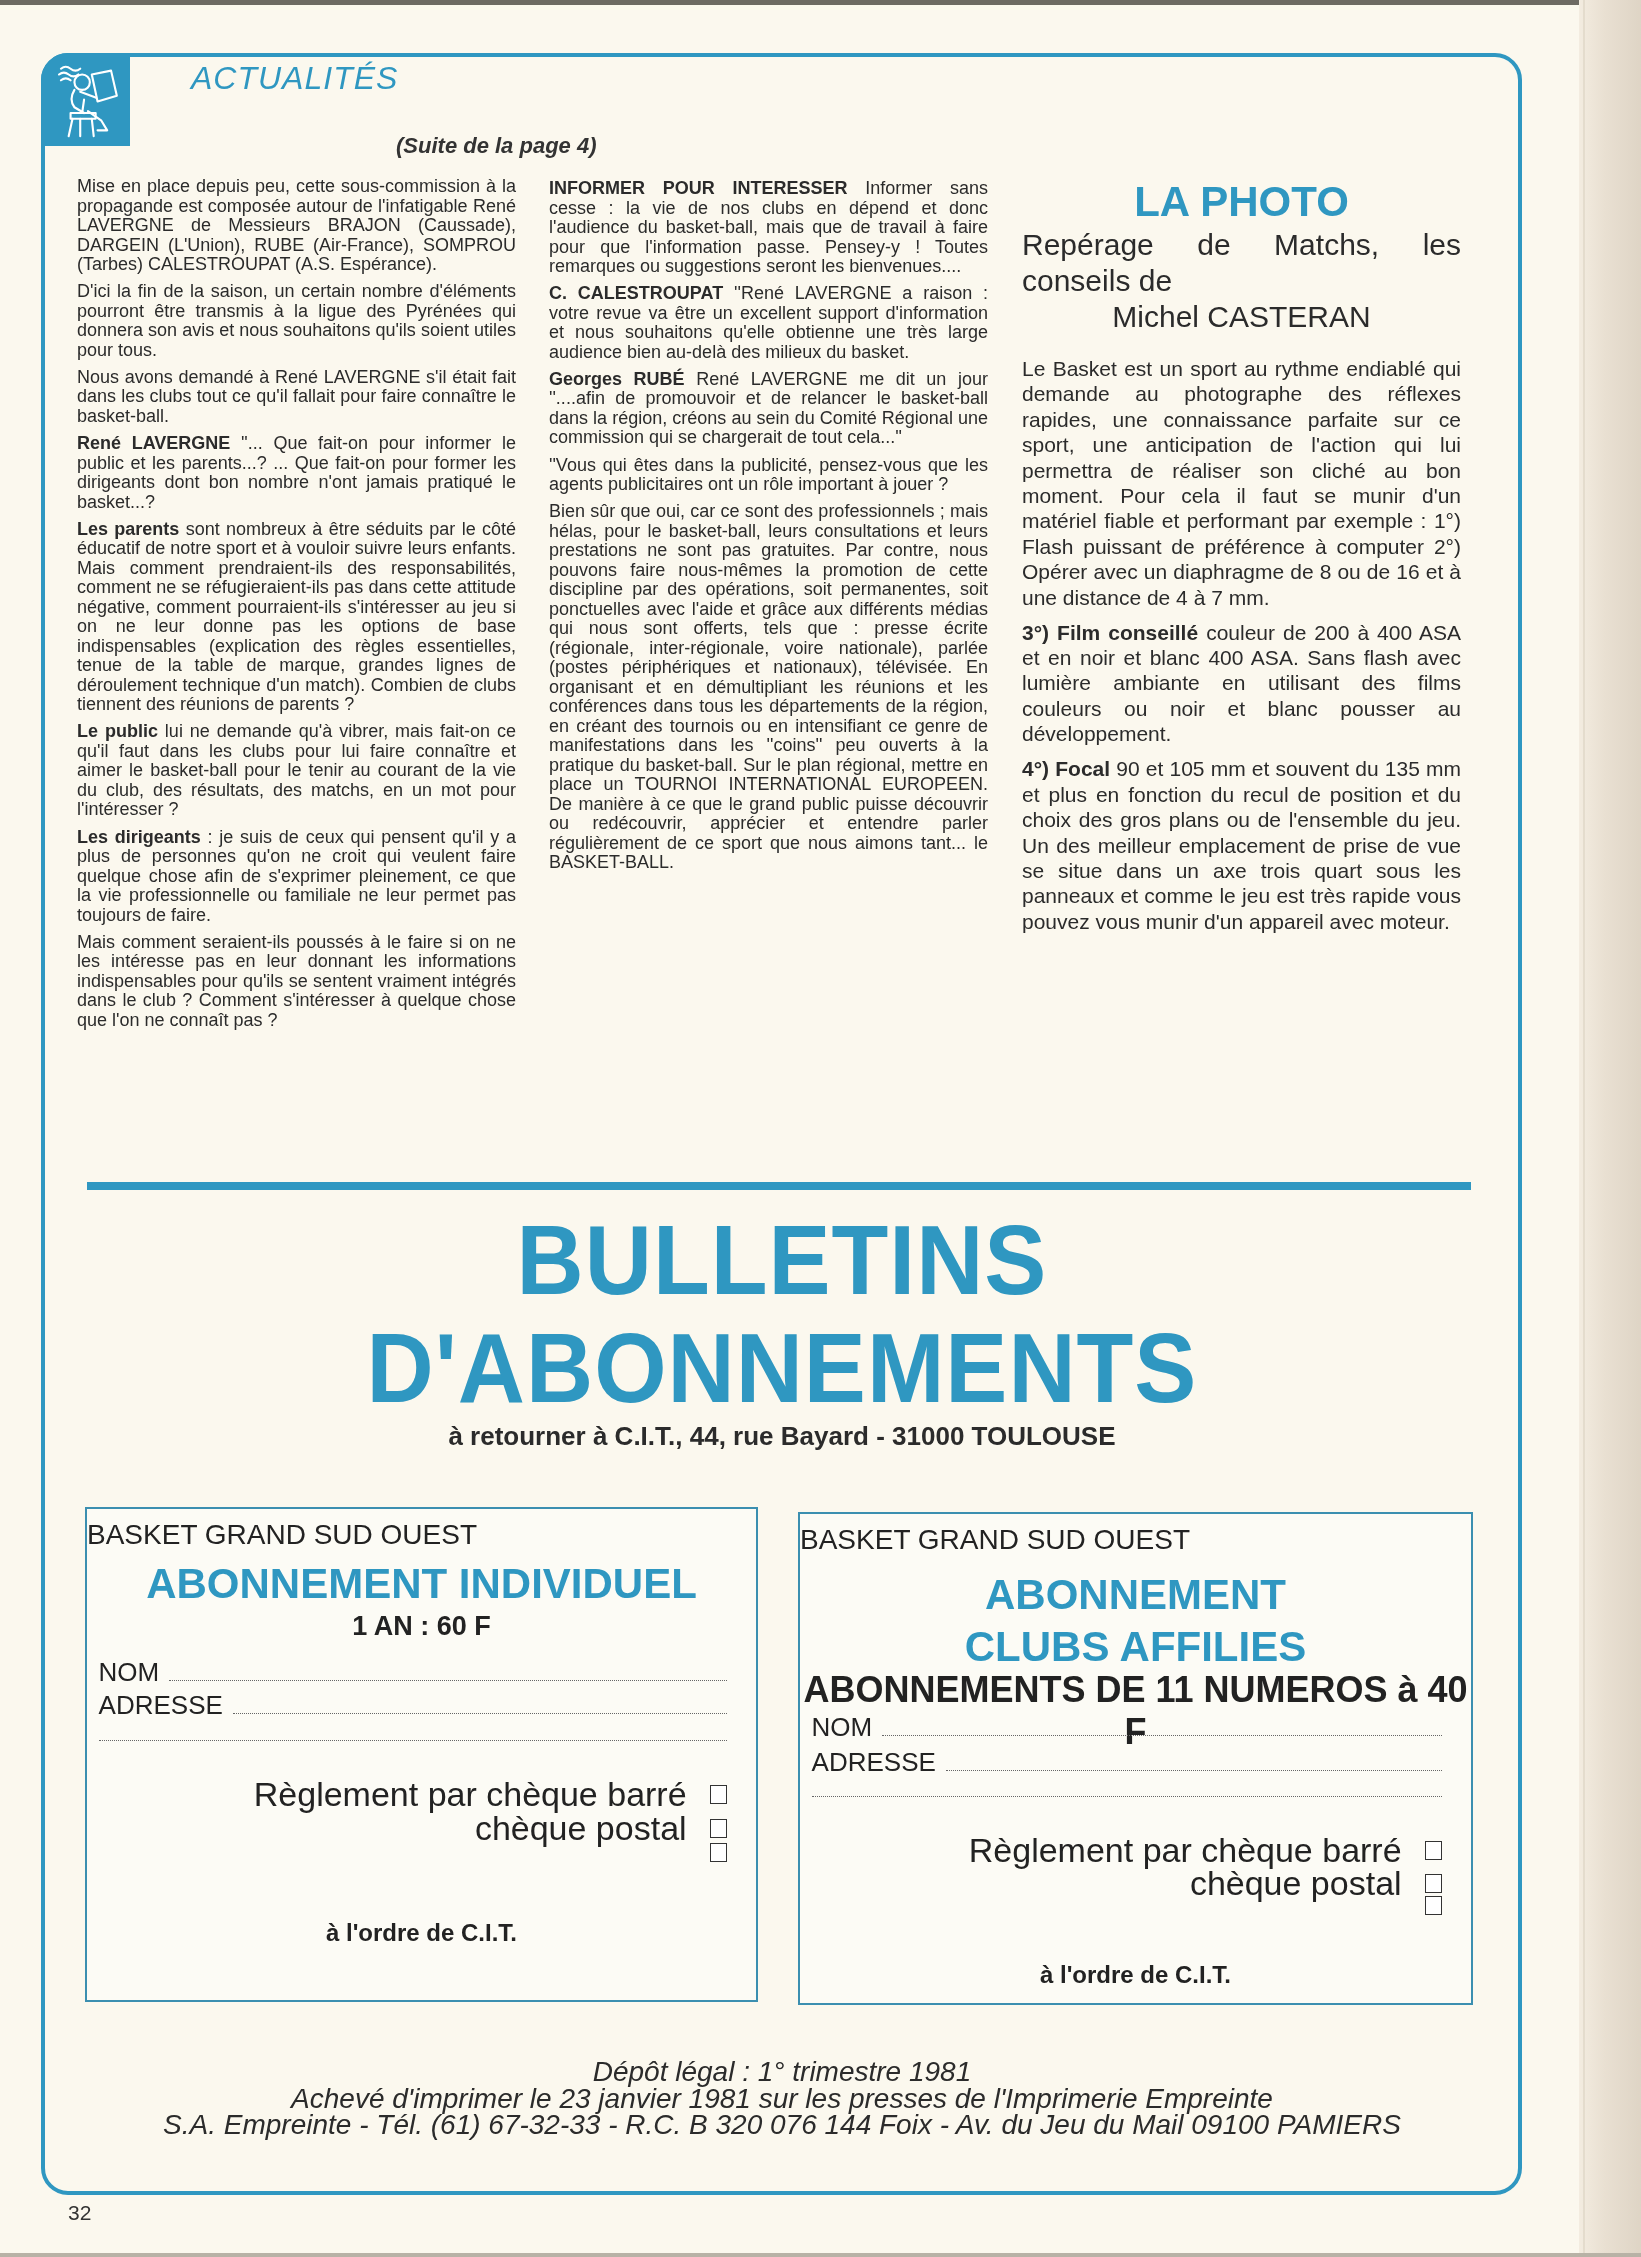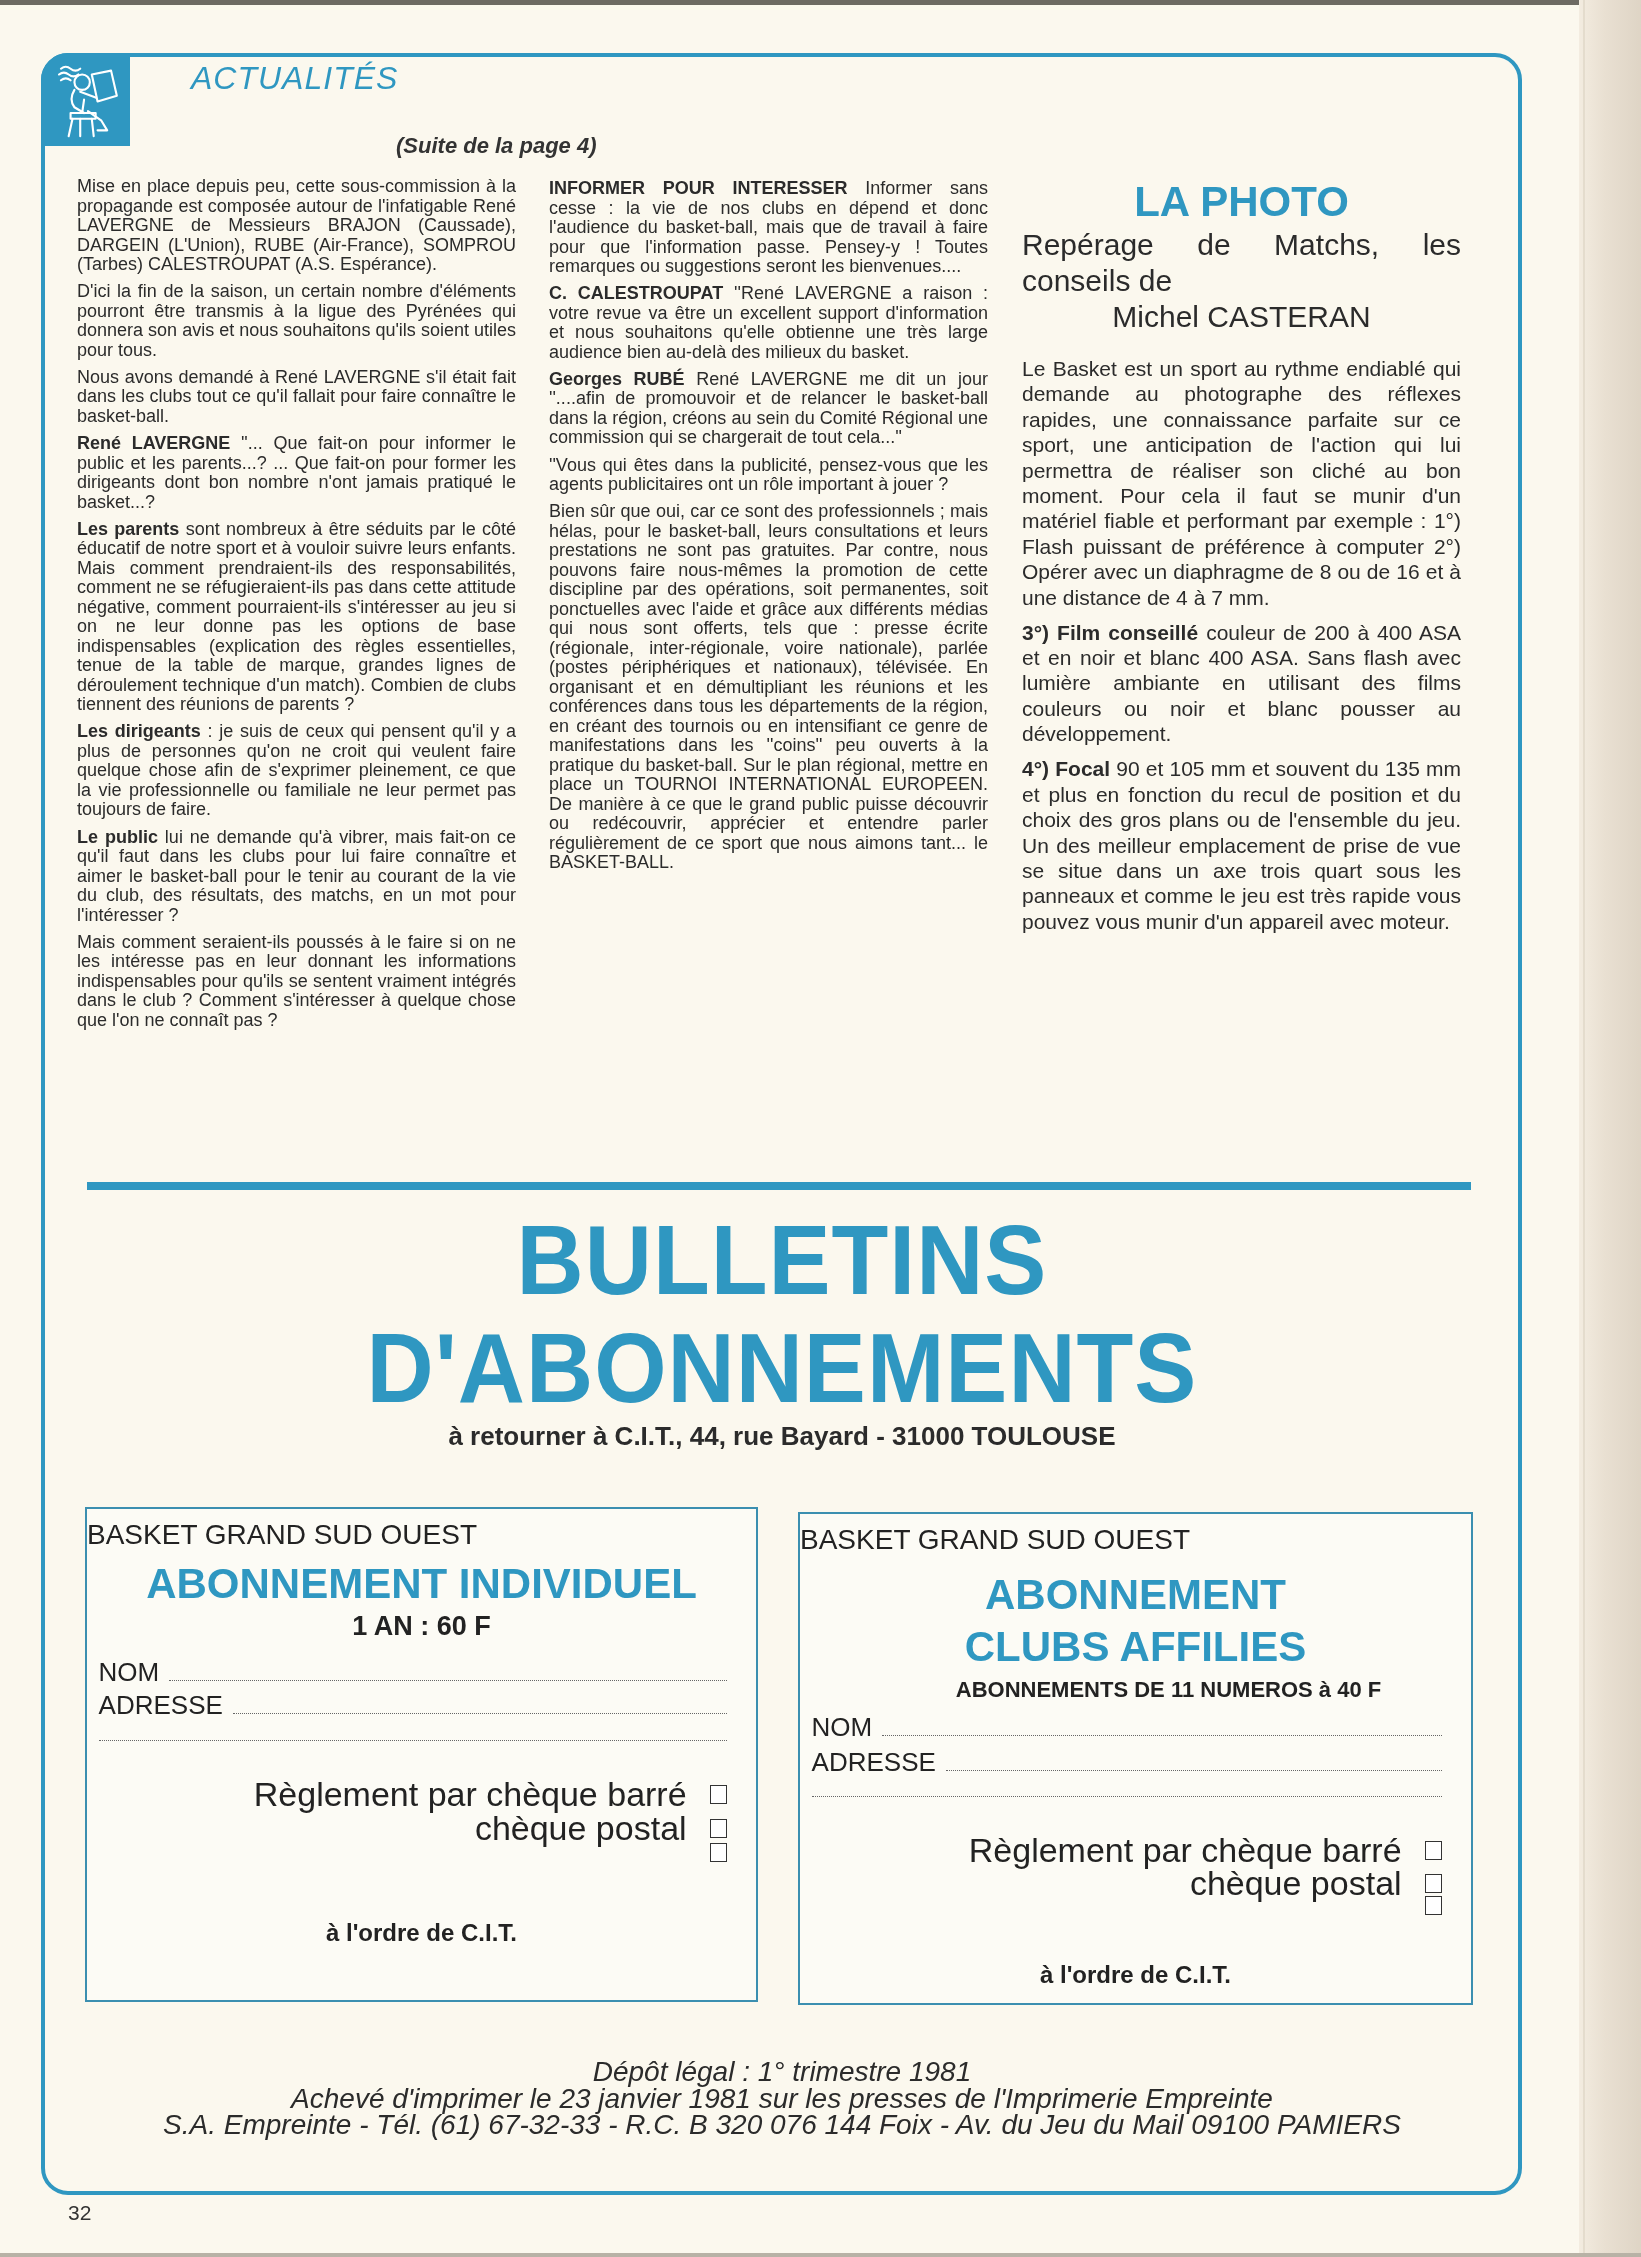--- a/index.html
+++ b/index.html
@@ -127,22 +127,22 @@
 </div>
 <div class="section-title">ACTUALITÉS</div>
 <div class="suite">(Suite de la page 4)</div>
 
 <div class="col col1">
   <p><span>Mise en place depuis peu, cette sous-commission à la propagande est composée autour de l'infatigable René LAVERGNE de Messieurs BRAJON (Caussade), DARGEIN (L'Union), RUBE (Air-France), SOMPROU (Tarbes) CALESTROUPAT (A.S. Espérance).</span></p>
   <p><span>D'ici la fin de la saison, un certain nombre d'éléments pourront être transmis à la ligue des Pyrénées qui donnera son avis et nous souhaitons qu'ils soient utiles pour tous.</span></p>
   <p><span>Nous avons demandé à René LAVERGNE s'il était fait dans les clubs tout ce qu'il fallait pour faire connaître le basket-ball.</span></p>
   <p><b>René LAVERGNE</b><span> ''... Que fait-on pour informer le public et les parents...? ... Que fait-on pour former les dirigeants dont bon nombre n'ont jamais pratiqué le basket...?</span></p>
   <p><b>Les parents</b><span> sont nombreux à être séduits par le côté éducatif de notre sport et à vouloir suivre leurs enfants. Mais comment prendraient-ils des responsabilités, comment ne se réfugieraient-ils pas dans cette attitude négative, comment pourraient-ils s'intéresser au jeu si on ne leur donne pas les options de base indispensables (explication des règles essentielles, tenue de la table de marque, grandes lignes de déroulement technique d'un match). Combien de clubs tiennent des réunions de parents ?</span></p>
+  <p><b>Le public</b><span> lui ne demande qu'à vibrer, mais fait-on ce qu'il faut dans les clubs pour lui faire connaître et aimer le basket-ball pour le tenir au courant de la vie du club, des résultats, des matchs, en un mot pour l'intéresser ?</span></p>
   <p><b>Les dirigeants</b><span> : je suis de ceux qui pensent qu'il y a plus de personnes qu'on ne croit qui veulent faire quelque chose afin de s'exprimer pleinement, ce que la vie professionnelle ou familiale ne leur permet pas toujours de faire.</span></p>
-  <p><b>Le public</b><span> lui ne demande qu'à vibrer, mais fait-on ce qu'il faut dans les clubs pour lui faire connaître et aimer le basket-ball pour le tenir au courant de la vie du club, des résultats, des matchs, en un mot pour l'intéresser ?</span></p>
   <p><span>Mais comment seraient-ils poussés à le faire si on ne les intéresse pas en leur donnant les informations indispensables pour qu'ils se sentent vraiment intégrés dans le club ? Comment s'intéresser à quelque chose que l'on ne connaît pas ?</span></p>
 </div>
 
 <div class="col col2">
   <p><b>INFORMER POUR INTERESSER</b><span> Informer sans cesse : la vie de nos clubs en dépend et donc l'audience du basket-ball, mais que de travail à faire pour que l'information passe. Pensey-y ! Toutes remarques ou suggestions seront les bienvenues....</span></p>
   <p><b>C. CALESTROUPAT</b><span> ''René LAVERGNE a raison : votre revue va être un excellent support d'information et nous souhaitons qu'elle obtienne une très large audience bien au-delà des milieux du basket.</span></p>
   <p><b>Georges RUBÉ</b><span> René LAVERGNE me dit un jour ''....afin de promouvoir et de relancer le basket-ball dans la région, créons au sein du Comité Régional une commission qui se chargerait de tout cela...''</span></p>
   <p><span>''Vous qui êtes dans la publicité, pensez-vous que les agents publicitaires ont un rôle important à jouer ?</span></p>
   <p><span>Bien sûr que oui, car ce sont des professionnels ; mais hélas, pour le basket-ball, leurs consultations et leurs prestations ne sont pas gratuites. Par contre, nous pouvons faire nous-mêmes la promotion de cette discipline par des opérations, soit permanentes, soit ponctuelles avec l'aide et grâce aux différents médias qui nous sont offerts, tels que : presse écrite (régionale, inter-régionale, voire nationale), parlée (postes périphériques et nationaux), télévisée. En organisant et en démultipliant les réunions et les conférences dans tous les départements de la région, en créant des tournois ou en intensifiant ce genre de manifestations dans les ''coins'' peu ouverts à la pratique du basket-ball. Sur le plan régional, mettre en place un TOURNOI INTERNATIONAL EUROPEEN. De manière à ce que le grand public puisse découvrir ou redécouvrir, apprécier et entendre parler régulièrement de ce sport que nous aimons tant... le BASKET-BALL.</span></p>
 </div>
@@ -186,21 +186,21 @@
   <div class="f-pay" style="top:334px;">
     <span class="cb"></span>
   </div>
   <div class="f-order" style="top:410px;">à l'ordre de C.I.T.</div>
 </div>
 
 <div class="form form2">
   <div class="f-org" style="top:9.7px;">BASKET GRAND SUD OUEST</div>
   <div class="f-title" style="top:56px;">ABONNEMENT</div>
   <div class="f-title" style="top:108px;">CLUBS AFFILIES</div>
-  <div class="f-price" style="top:163px; font-size:22px;padding-left:33px;">ABONNEMENTS DE 11 NUMEROS à 40 F</div>
+  <div class="f-price" style="top:155px; font-size:36px;">ABONNEMENTS DE 11 NUMEROS à 40 F</div>
   <div class="f-field" style="top:198px;">
     <span>NOM</span>
     <span class="dots"></span>
   </div>
   <div class="f-field" style="top:233px;">
     <span>ADRESSE</span>
     <span class="dots"></span>
   </div>
   <div class="f-dotline" style="top:282px;"></div>
   <div class="f-pay" style="top:317px;">

